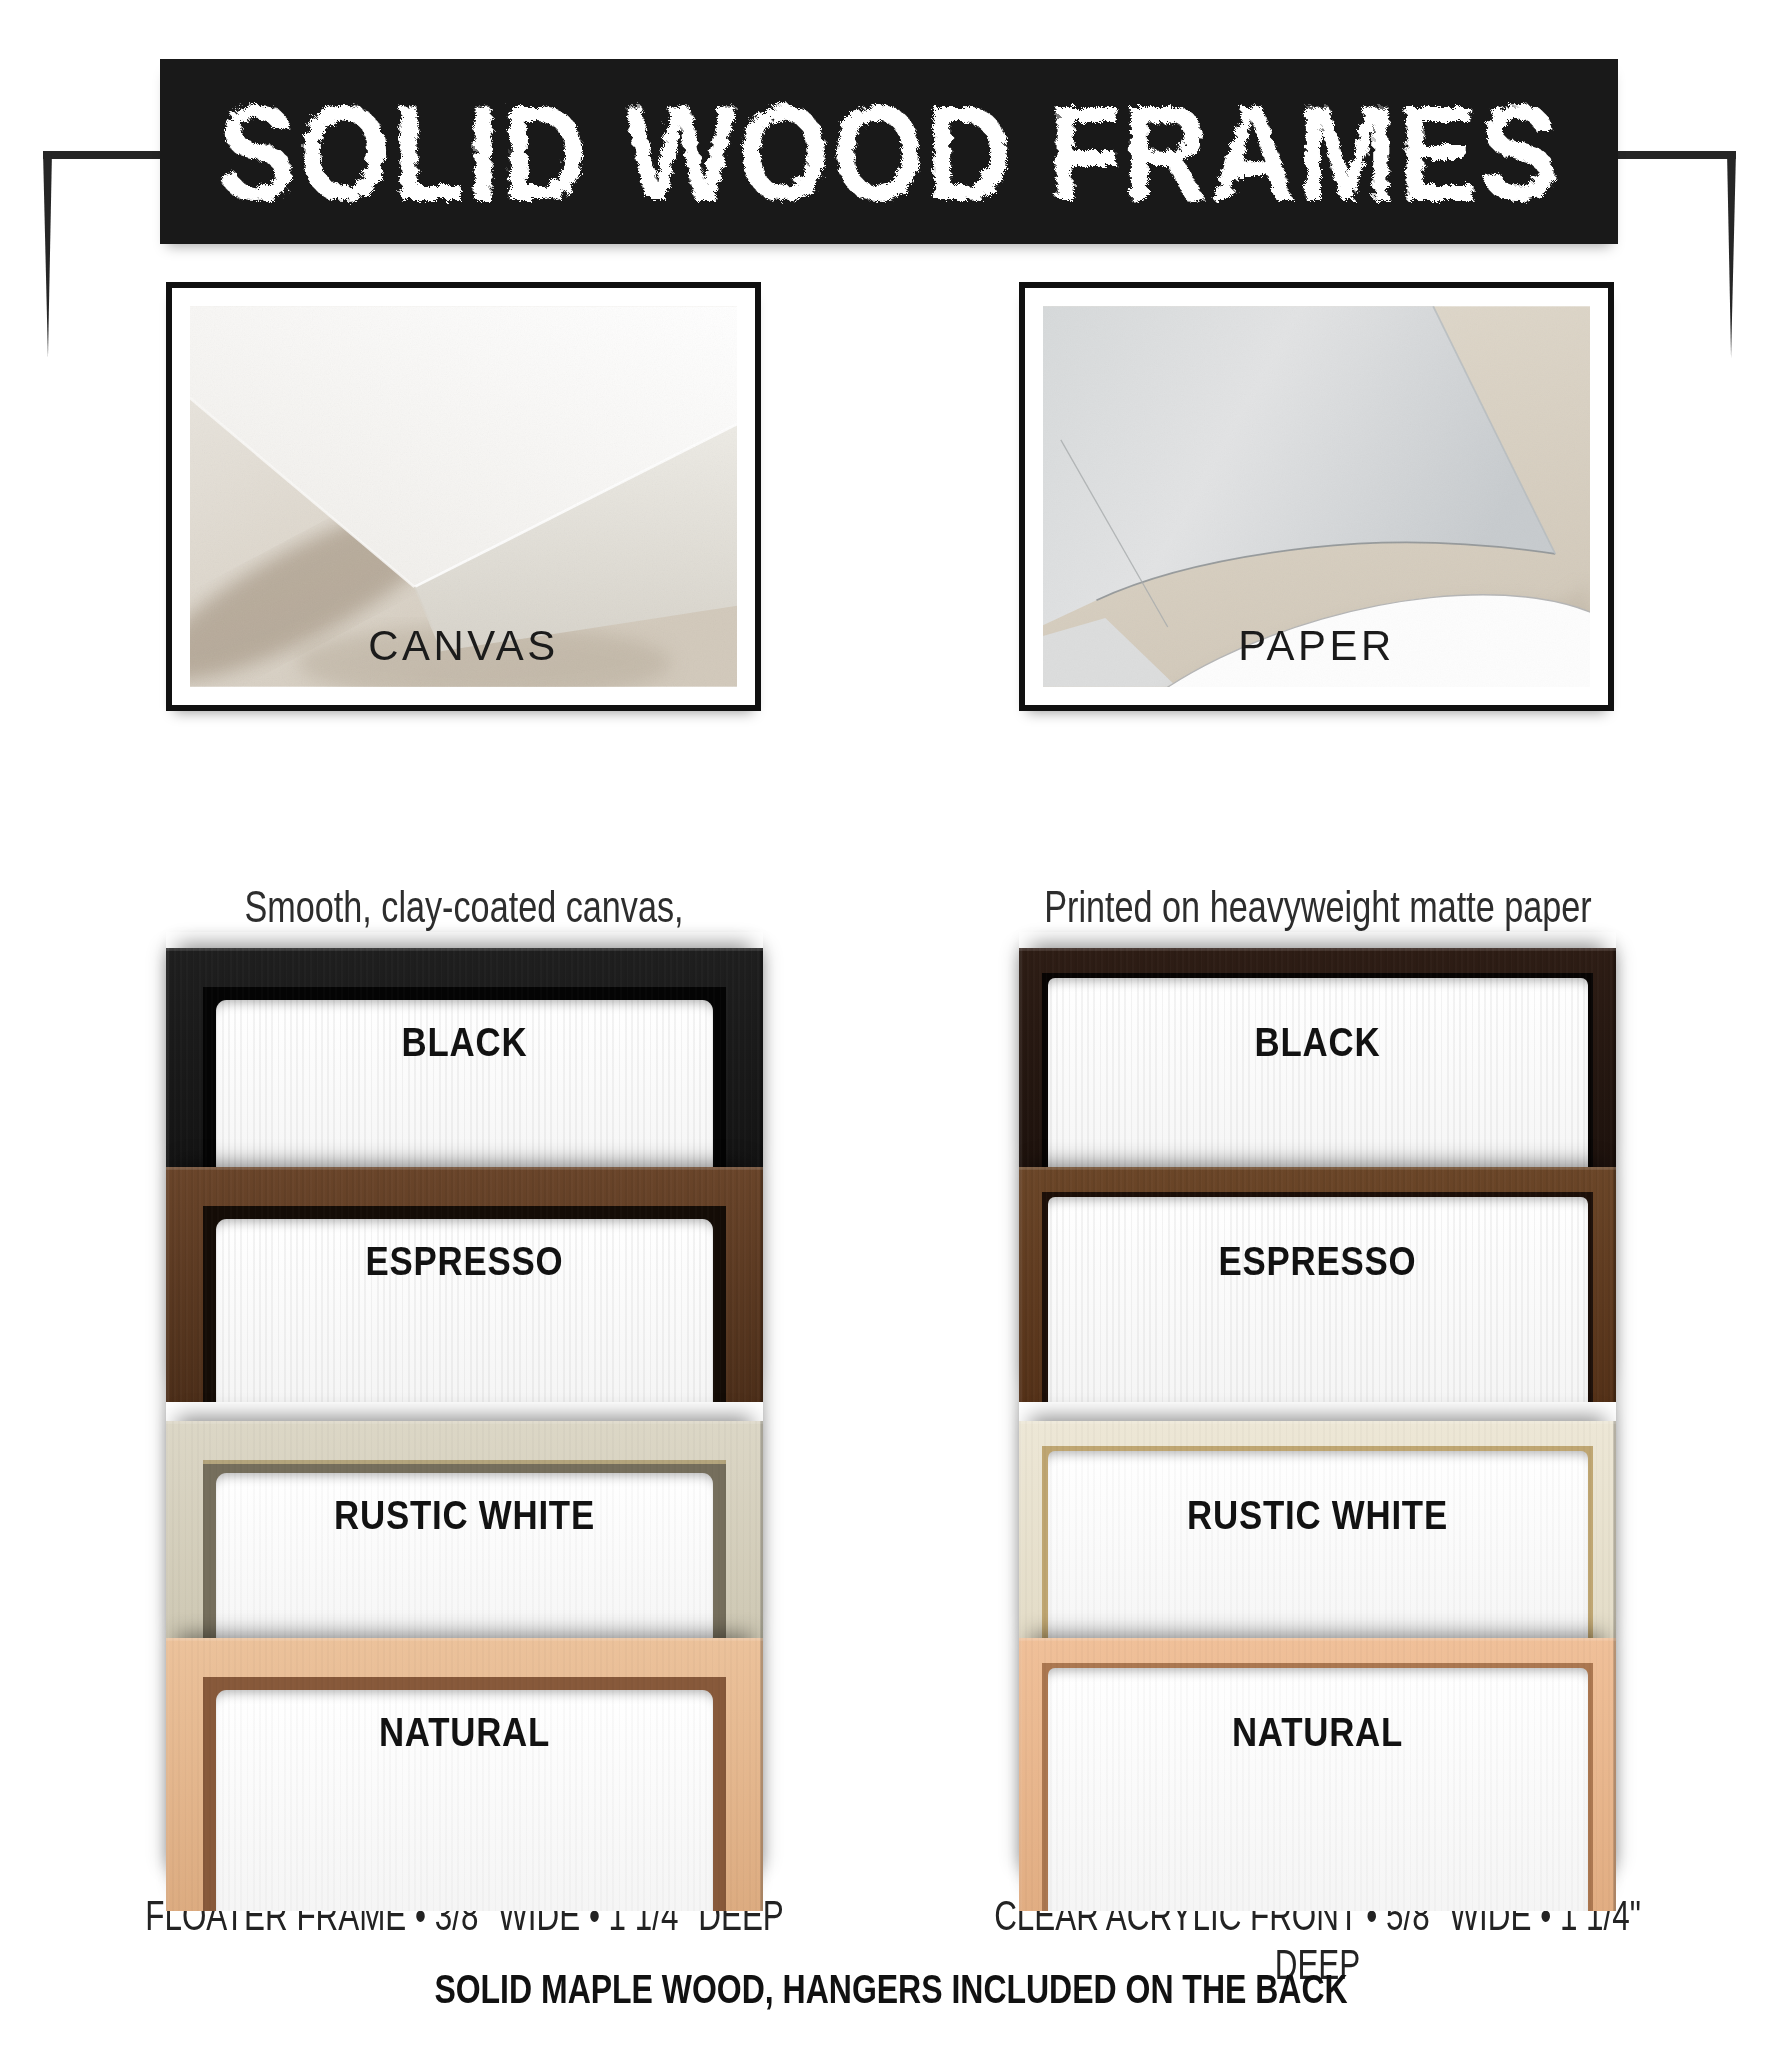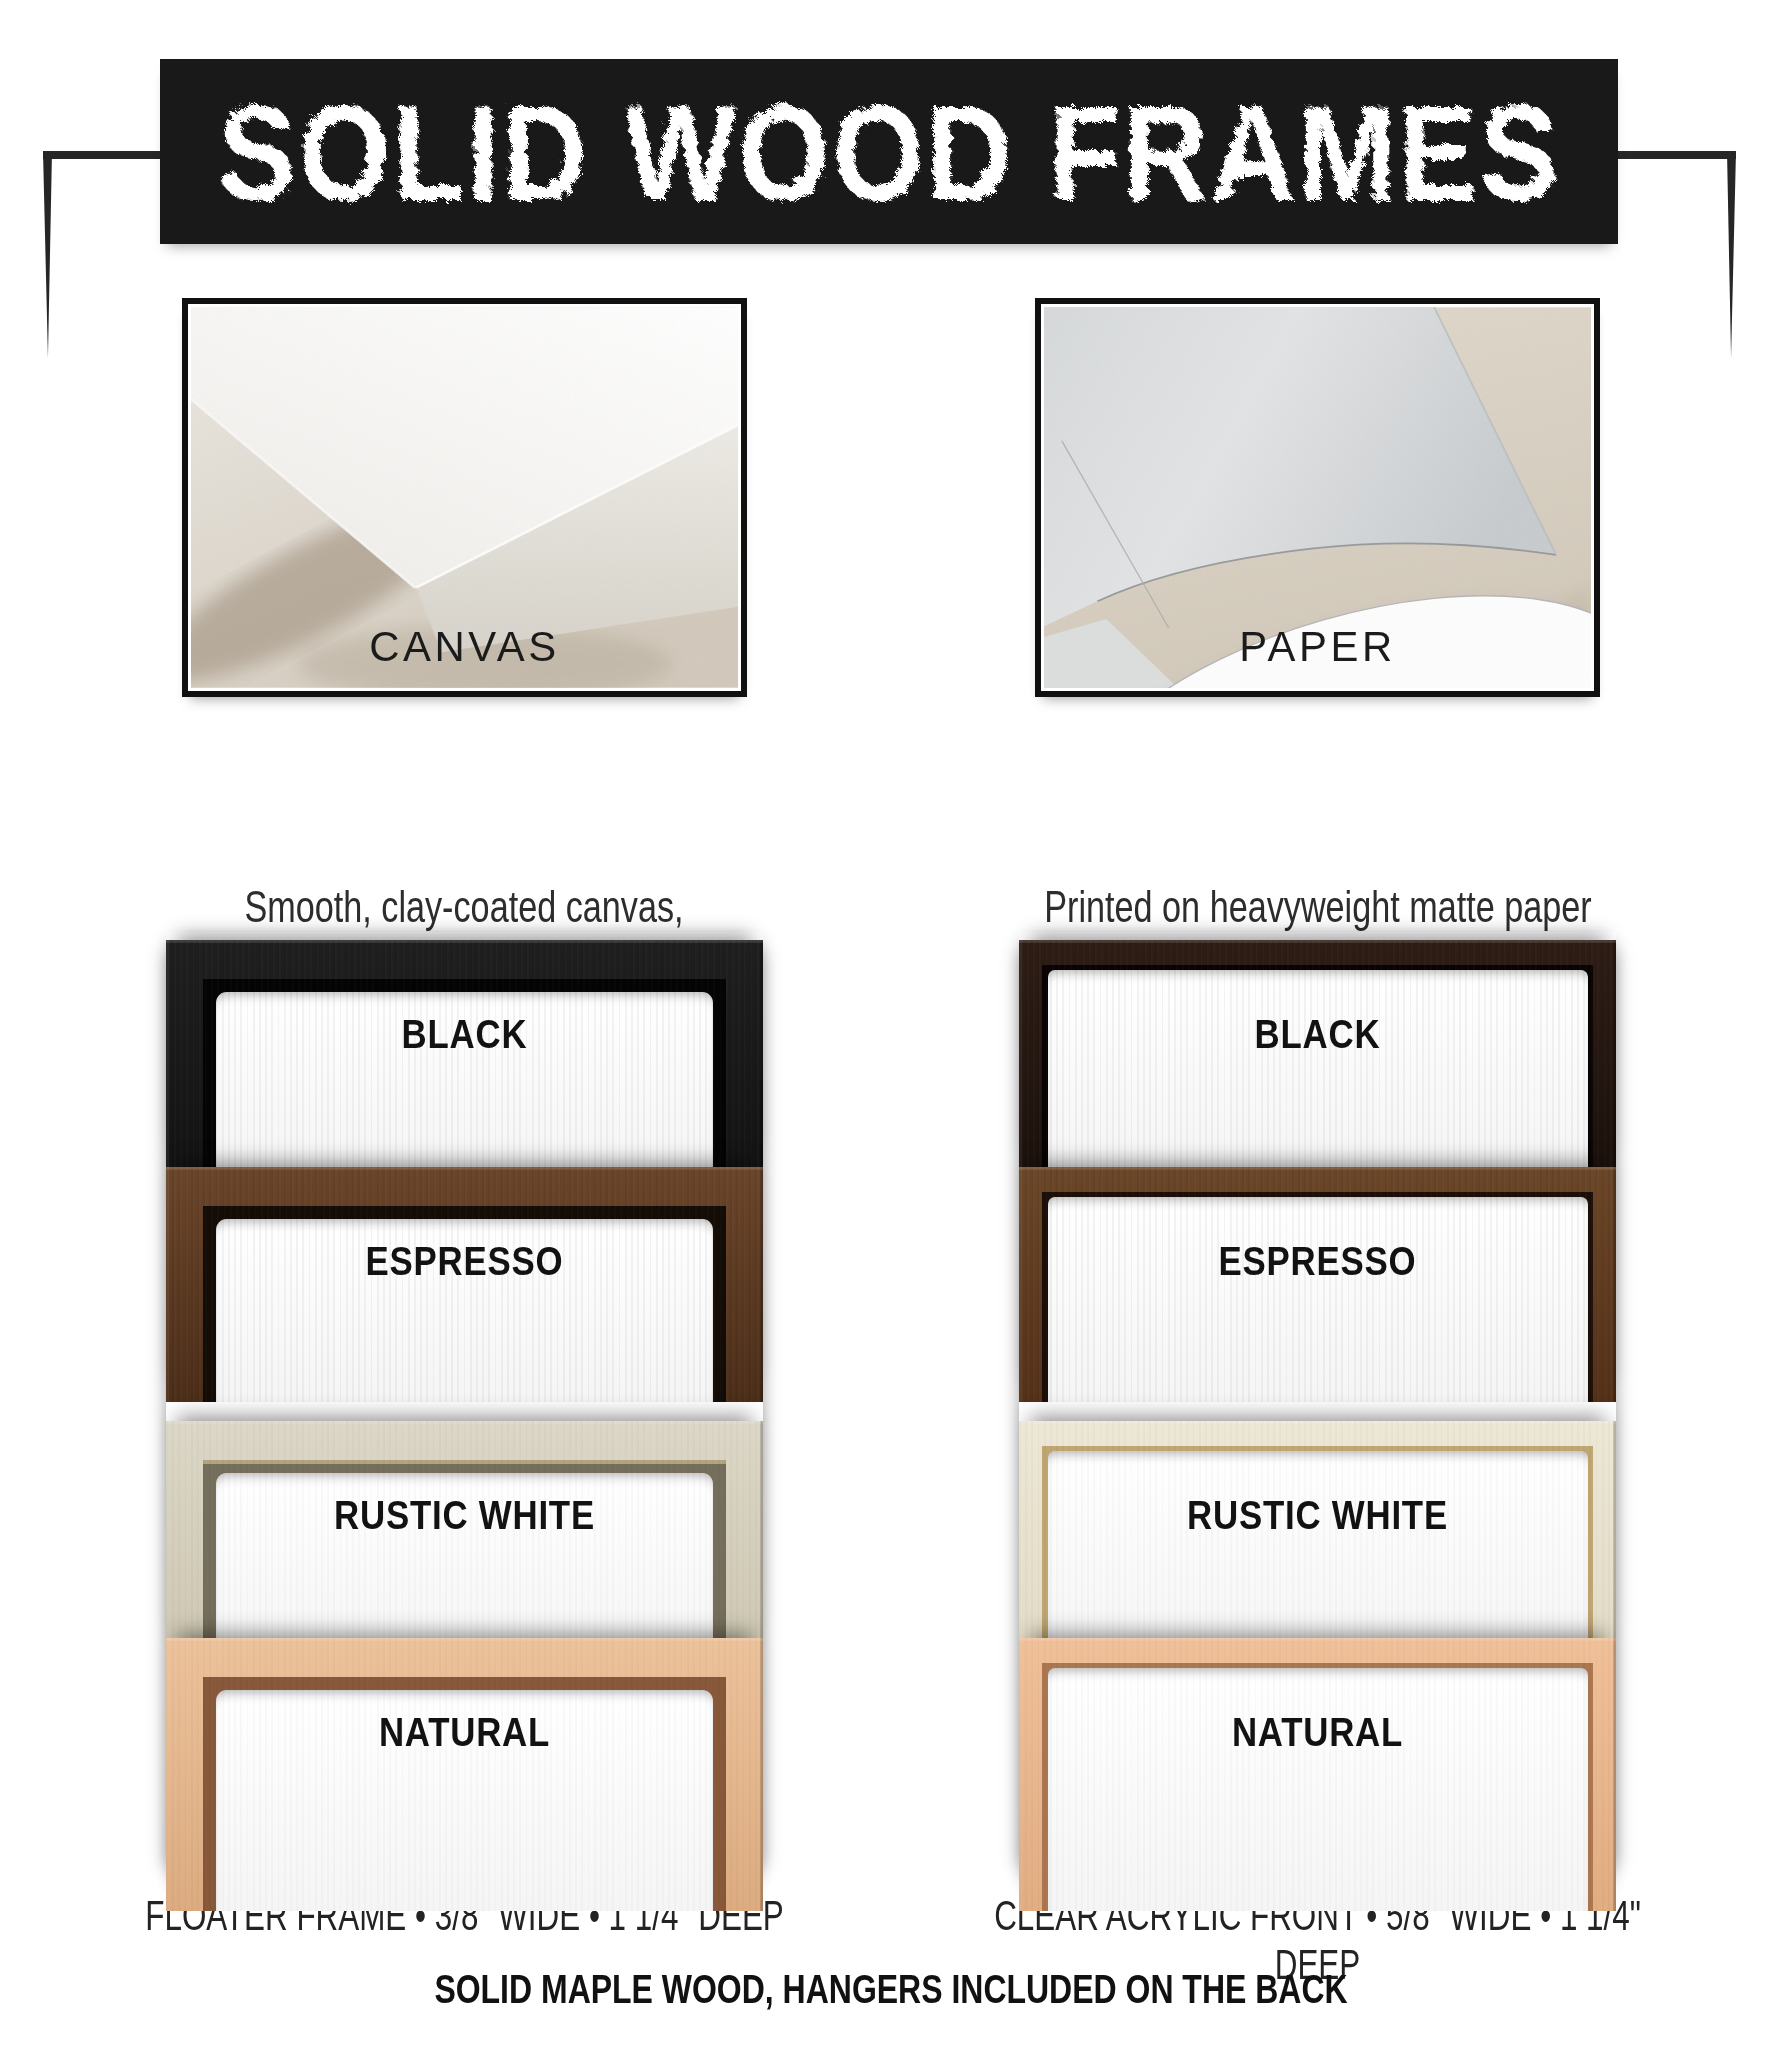--- a/index.html
+++ b/index.html
@@ -17,22 +17,22 @@
   .bracket.v.right{left:1727px;clip-path:polygon(0 0,100% 0,45% 100%);}
   
   .banner{
     position:absolute;left:160px;top:59px;width:1458px;height:185px;
     background:#191919;z-index:2;
     box-shadow:0 9px 12.5px -7.1px rgba(0,0,0,.35);
   }
   .banner svg{display:block;}
   
   .photo-frame{
-    position:absolute;top:282px;width:547px;height:381px;margin:16px;
-    border:6.2px solid #101010;background:#ffffff;padding:3px;
+    position:absolute;top:282px;width:547px;height:381px;margin:0;
+    border:6.2px solid #101010;background:#ffffff;padding:18px;
     box-shadow:0 9px 12.5px -8px rgba(0,0,0,.4);
   }
   .photo-frame.left{left:166px;}
   .photo-frame.right{left:1019px;}
   .photo-frame svg{display:block;}
   
   .desc{
     position:absolute;top:724px;width:820px;text-align:center;
     font-size:45px;line-height:73px;color:#2d2d2d;
     transform:scaleX(0.76);transform-origin:50% 0;
@@ -45,21 +45,21 @@
   .stack{
     position:absolute;top:932px;width:597px;height:939px;z-index:1;
     box-shadow:-10.7px 5.3px 18px -10.7px rgba(0,0,0,.3),
                10.7px 5.3px 18px -10.7px rgba(0,0,0,.3),
                0 14.3px 19.6px -10.7px rgba(0,0,0,.4);
   }
   .stack.left{left:166px;}
   .stack.right{left:1019px;}
   .seg{position:absolute;left:0;width:597px;height:235px;
        box-shadow:0 -14.3px 19.6px -10.7px rgba(0,0,0,.45);}
-  .seg.s0{top:8px;}
+  .seg.s0{top:16px;}
   .seg.s1{top:235px;}
   .seg.s2{top:489px;}
   .seg.s3{top:706px;height:273px;}
   
   .seg::before{content:'';position:absolute;inset:0;pointer-events:none;
     box-shadow:inset 0 2.7px 0 rgba(255,255,255,.14),
                inset 2.7px 0 0 rgba(255,255,255,.07),
                inset -2.7px 0 0 rgba(0,0,0,.22);}
   .seg::after{content:'';position:absolute;inset:0;pointer-events:none;opacity:.45;
     background-image:repeating-linear-gradient(90deg,

